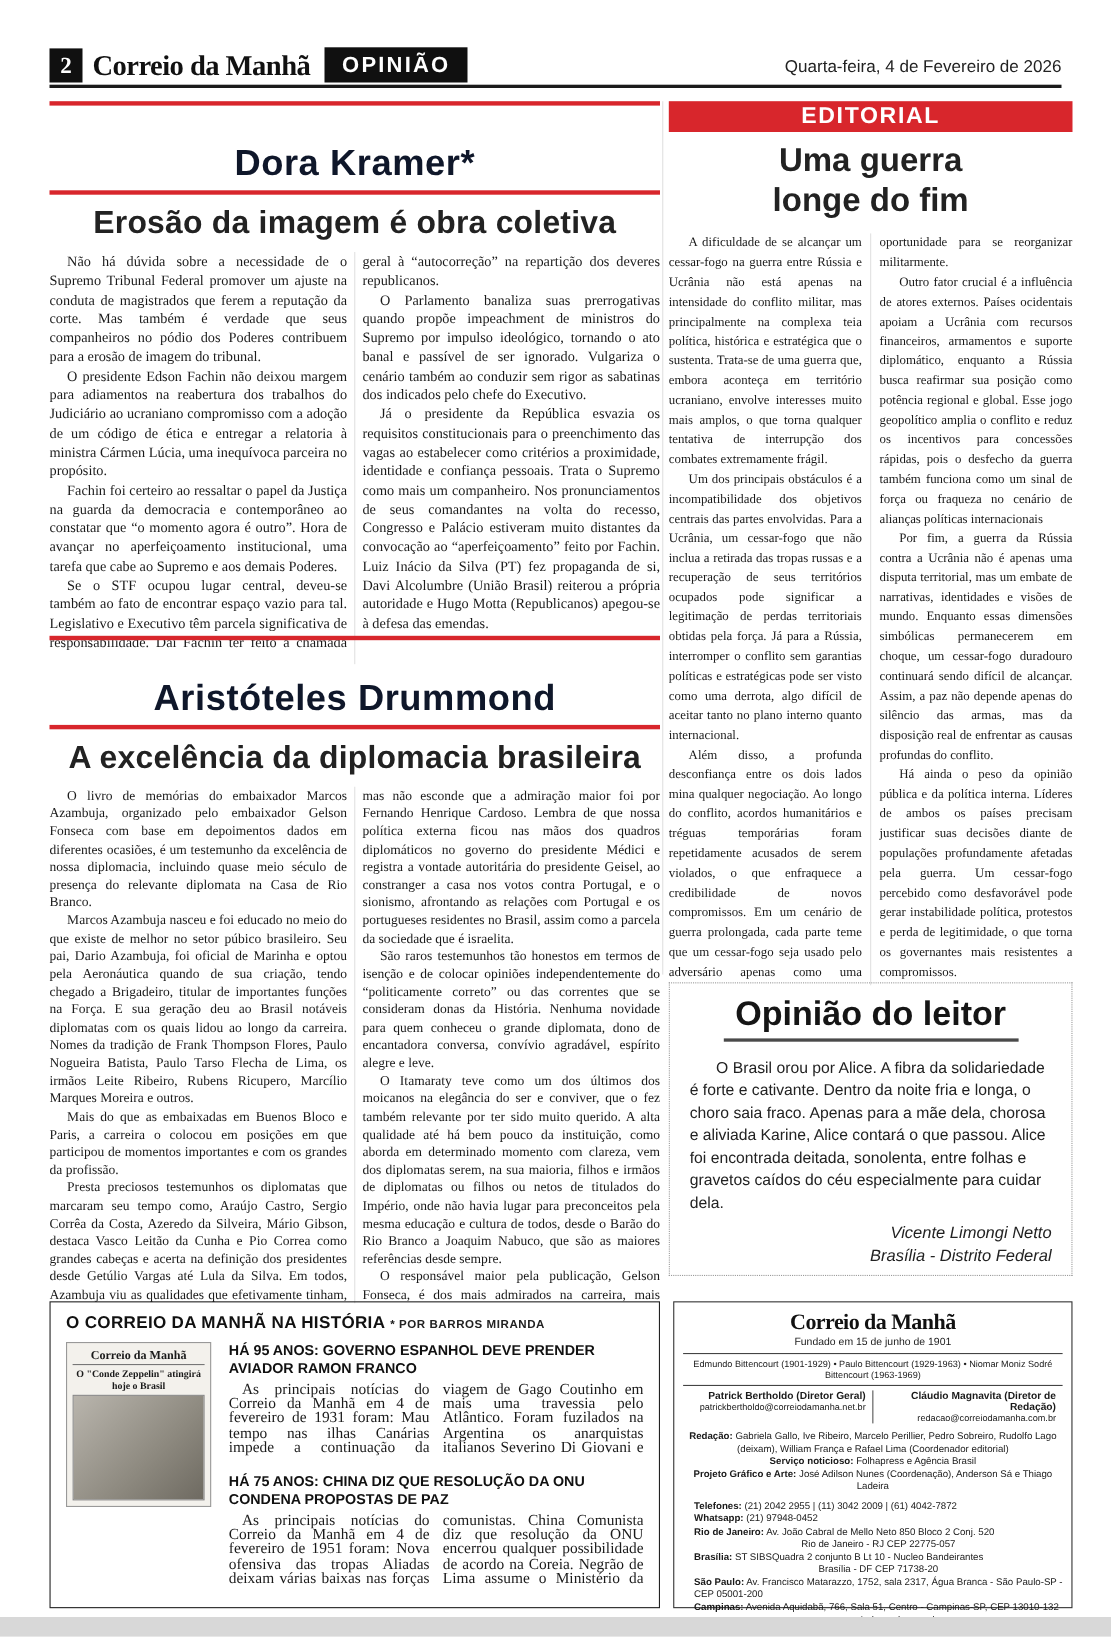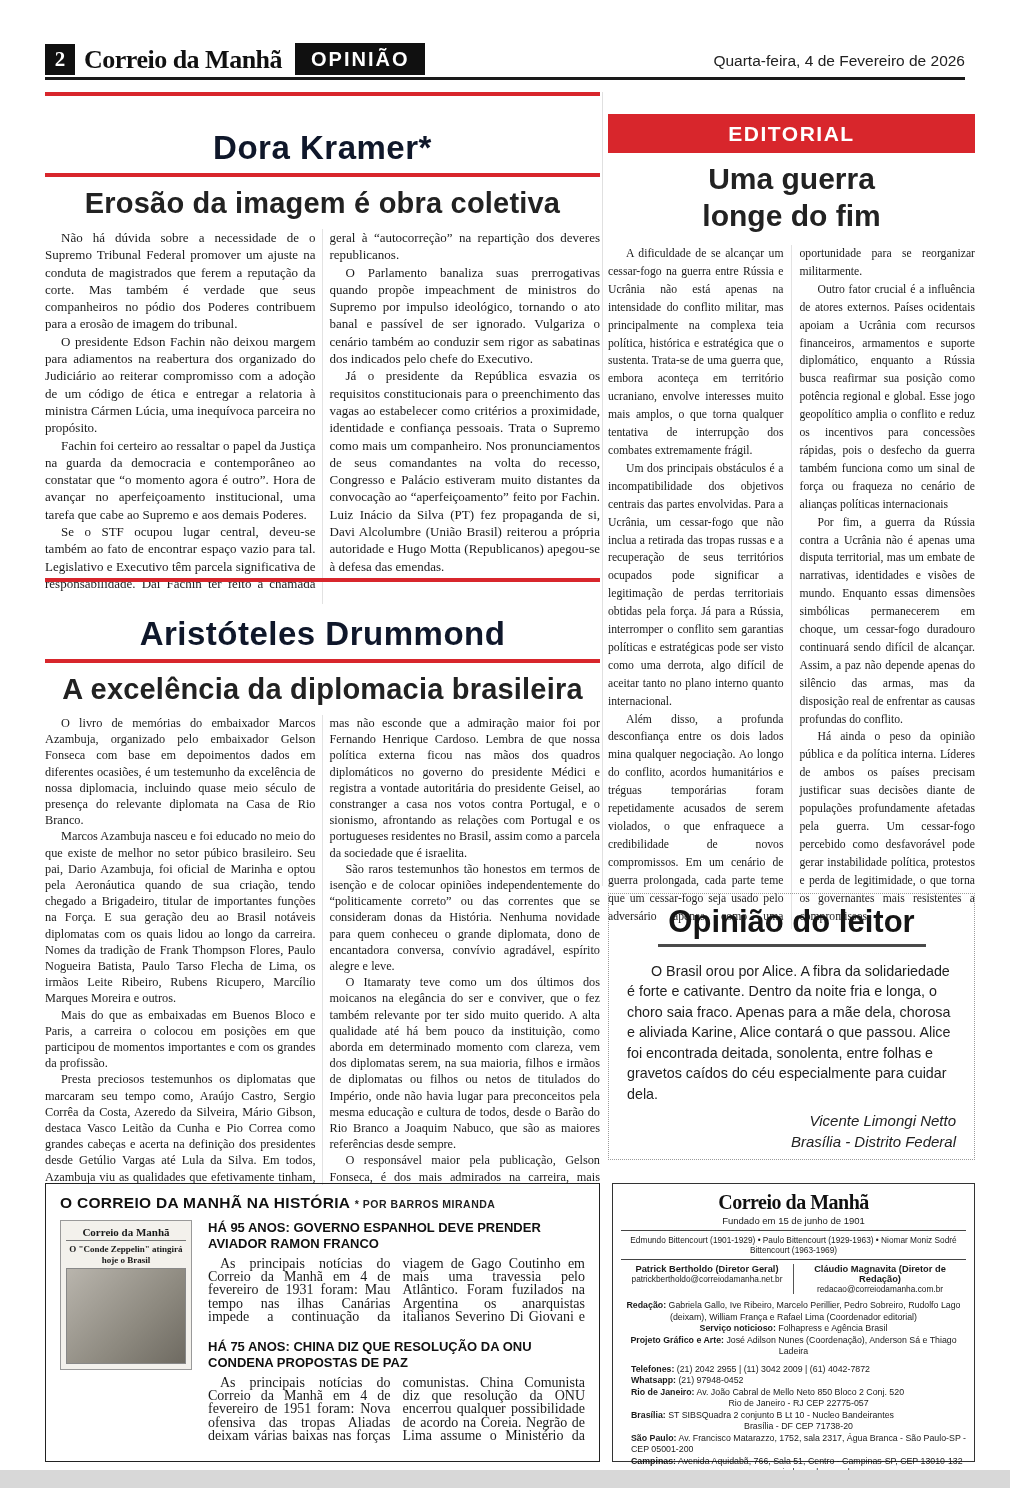--- a/index.html
+++ b/index.html
@@ -26,22 +26,22 @@
   .article-body{font-family:"Liberation Serif",serif;text-align:justify;overflow:hidden;
     column-count:2;column-rule:1px solid #e2e2e2;}
   .article-body p{margin:0;text-indent:16px;}
 
   
   .dora{position:absolute;left:45px;top:92px;width:555px;}
   .dora .article-body{margin-top:9px;height:375px;column-gap:14px;font-size:13px;line-height:17.3px;}
 
   
   .editorial{position:absolute;left:608px;top:92px;width:367px;}
-  .edit-label{height:39px;background:var(--red);color:#fff;font-weight:700;font-size:21px;
-    letter-spacing:1.5px;display:flex;align-items:center;justify-content:center;margin-top:22px;}
+  .edit-label{height:28px;background:var(--red);color:#fff;font-weight:700;font-size:21px;
+    letter-spacing:1.5px;display:flex;align-items:center;justify-content:center;}
   .edit-headline{font-size:30px;font-weight:600;line-height:37px;text-align:center;color:#222;margin-top:7px;}
   .editorial .article-body{margin-top:11px;height:684px;column-gap:16px;font-size:11.7px;line-height:17.9px;}
   .editorial .article-body p{text-indent:18px;}
 
   
   .drummond{position:absolute;left:45px;top:578px;width:555px;}
   .drummond .article-body{margin-top:9px;height:470px;column-gap:14px;font-size:12.3px;line-height:16.2px;}
 
   
   .v-divider{position:absolute;left:602px;top:92px;width:1px;height:794px;background:#e0e0e0;}
@@ -77,21 +77,21 @@
   .hist-item1 .hist-body{height:72px;}
   .hist-item2 .hist-body{height:78px;}
 
   
   .imprint{position:absolute;left:612px;top:1183px;width:363px;height:279px;
     border:1px solid #333;box-sizing:border-box;padding:7px 8px;text-align:center;}
   .imp-masthead{font-family:"Liberation Serif",serif;font-weight:bold;font-size:20px;letter-spacing:-0.5px;color:#111;}
   .imp-founded{font-size:9.5px;margin-top:1px;}
   .imp-rule{height:1px;background:#444;margin:4px 0;}
   .imp-founders{font-size:8.3px;}
-  .imp-directors{display:flex;text-align:center;margin-top:3px;}
+  .imp-directors{display:flex;text-align:right;margin-top:3px;}
   .imp-dir{flex:1;padding:0 6px;}
   .imp-dir + .imp-dir{border-left:1px solid #555;}
   .imp-dir-name{font-size:9.3px;font-weight:700;}
   .imp-dir-mail{font-size:8.3px;}
   .imp-lines{margin-top:6px;font-size:8.8px;line-height:11.5px;}
   .imp-lines div{margin:0;}
   .imp-contacts{margin-top:6px;font-size:8.8px;line-height:11.5px;text-align:left;padding-left:10px;}
   .imp-contacts .center{text-align:center;padding-left:0;}
   .imp-site{text-align:center;}
   .imp-disclaimer{font-size:8.8px;line-height:11px;margin-top:8px;}
@@ -109,21 +109,21 @@
 <div class="hdr-date">Quarta-feira, 4 de Fevereiro de 2026</div>
 <div class="hdr-rule"></div>
 
 <section class="dora">
   <div class="redbar"></div>
   <div class="author-name">Dora Kramer*</div>
   <div class="redbar"></div>
   <div class="sub-headline">Erosão da imagem é obra coletiva</div>
   <div class="article-body">
     <p>Não há dúvida sobre a necessidade de o Supremo Tribunal Federal promover um ajuste na conduta de magistrados que ferem a reputação da corte. Mas também é verdade que seus companheiros no pódio dos Poderes contribuem para a erosão de imagem do tribunal.</p>
-    <p>O presidente Edson Fachin não deixou margem para adiamentos na reabertura dos organizado do Judiciário ao reiterar compromisso com a adoção de um código de ética e entregar a relatoria à ministra Cármen Lúcia, uma inequívoca parceira no propósito.</p>
+    <p>O presidente Edson Fachin não deixou margem para adiamentos na reabertura dos trabalhos do Judiciário ao ucraniano compromisso com a adoção de um código de ética e entregar a relatoria à ministra Cármen Lúcia, uma inequívoca parceira no propósito.</p>
     <p>Fachin foi certeiro ao ressaltar o papel da Justiça na guarda da democracia e contemporâneo ao constatar que “o momento agora é outro”. Hora de avançar no aperfeiçoamento institucional, uma tarefa que cabe ao Supremo e aos demais Poderes.</p>
     <p>Se o STF ocupou lugar central, deveu-se também ao fato de encontrar espaço vazio para tal. Legislativo e Executivo têm parcela significativa de responsabilidade. Daí Fachin ter feito a chamada geral à “autocorreção” na repartição dos deveres republicanos.</p>
     <p>O Parlamento banaliza suas prerrogativas quando propõe impeachment de ministros do Supremo por impulso ideológico, tornando o ato banal e passível de ser ignorado. Vulgariza o cenário também ao conduzir sem rigor as sabatinas dos indicados pelo chefe do Executivo.</p>
     <p>Já o presidente da República esvazia os requisitos constitucionais para o preenchimento das vagas ao estabelecer como critérios a proximidade, identidade e confiança pessoais. Trata o Supremo como mais um companheiro. Nos pronunciamentos de seus comandantes na volta do recesso, Congresso e Palácio estiveram muito distantes da convocação ao “aperfeiçoamento” feito por Fachin. Luiz Inácio da Silva (PT) fez propaganda de si, Davi Alcolumbre (União Brasil) reiterou a própria autoridade e Hugo Motta (Republicanos) apegou-se à defesa das emendas.</p>
 
   </div>
 </section>
 
 <div class="v-divider"></div>
 

